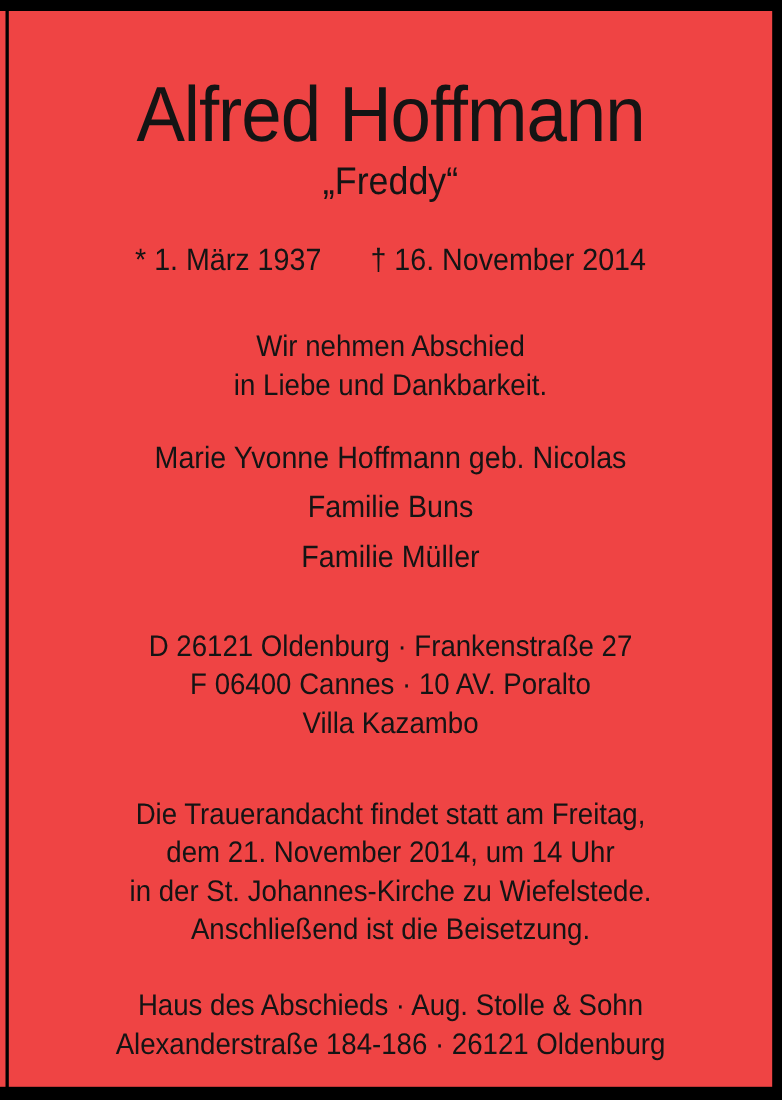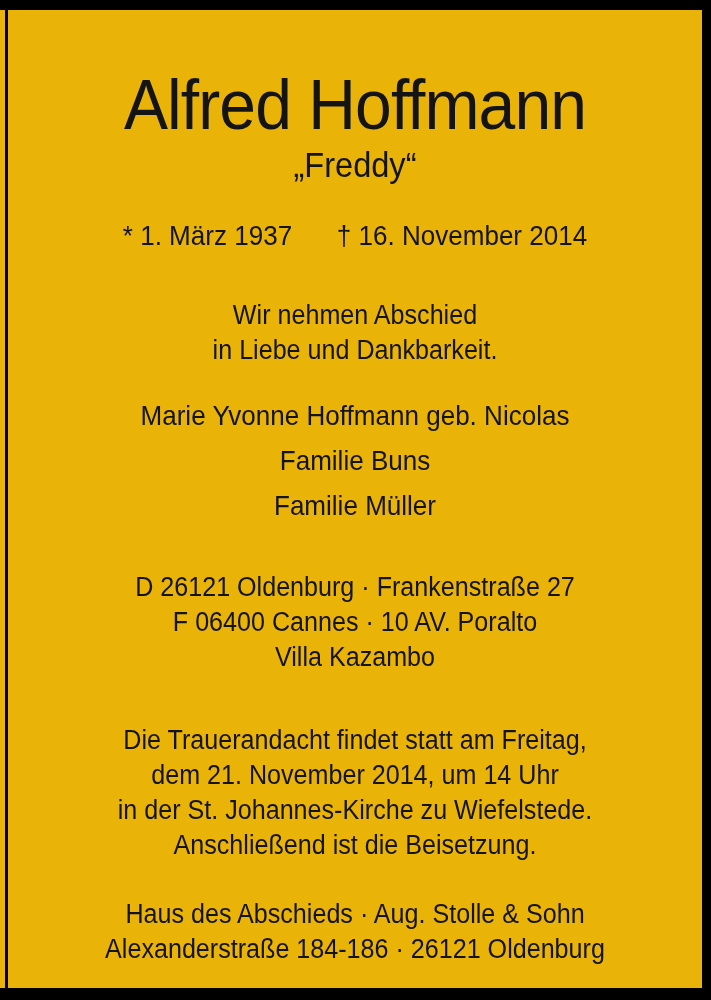--- a/index.html
+++ b/index.html
@@ -7,21 +7,21 @@
     padding: 0;
     width: 711px;
     height: 1000px;
     background: #ffffff;
     overflow: hidden;
   }
   .page {
     position: relative;
     width: 711px;
     height: 1000px;
-    background: #eab308;
+    background: #ef4444;
     font-family: "Liberation Sans", sans-serif;
     color: #141414;
   }
   
   .frame-top    { position: absolute; top: 0; left: 0; right: 0; height: 10px; background: #000; }
   .frame-bottom { position: absolute; bottom: 0; left: 0; right: 0; height: 12px; background: #000; }
   .frame-right  { position: absolute; top: 0; bottom: 0; right: 0; width: 9px; background: #000; }
   .frame-left   { position: absolute; top: 8px; bottom: 10px; left: 5px; width: 3px; background: #000; }
 
   .content {

